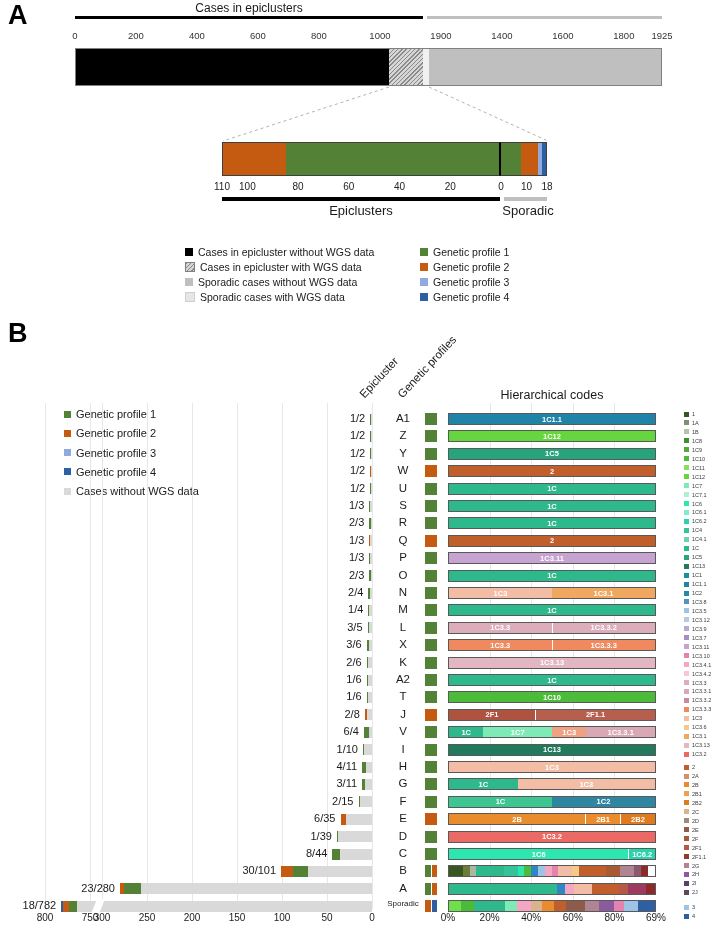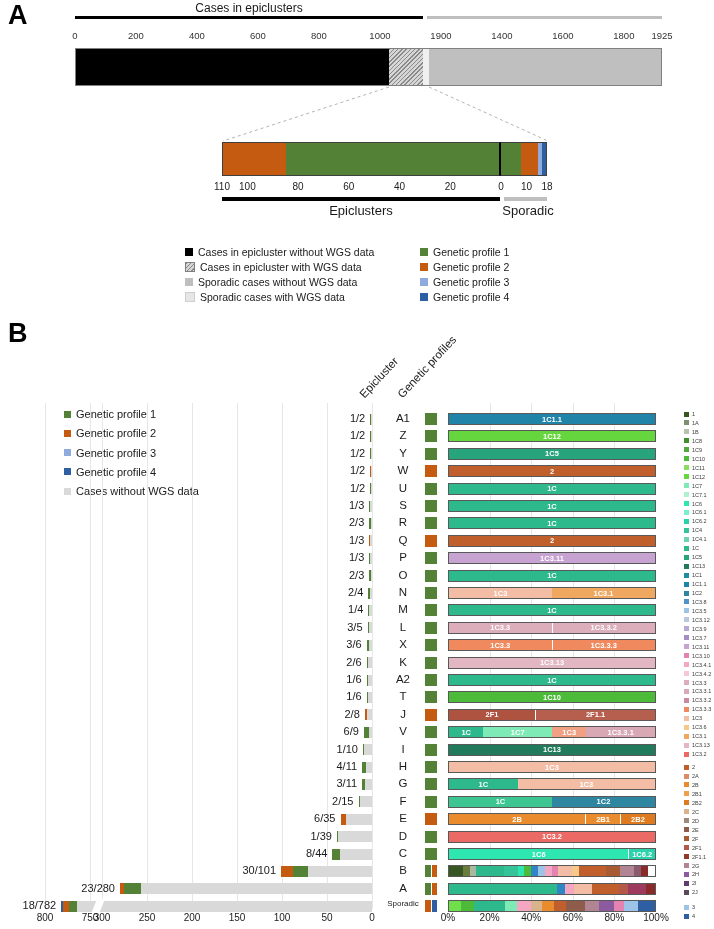--- a/index.html
+++ b/index.html
@@ -153,20 +153,21 @@
         <div>Genetic profile 4</div>
       </div>
       <div class="leg-item" style="left: 64px; top: 485.2px; font-size: 11px;">
         <div class="leg-sq" style="width: 7px; height: 7px; background: rgb(217, 217, 217);"></div>
         <div>Cases without WGS data</div>
       </div>
     </div>
 
   <div class="abs rot-head" style="left:366px;top:388px">Epicluster</div>
   <div class="abs rot-head" style="left:404px;top:388px">Genetic profiles</div>
+  <div class="abs" style="left:448px;top:388px;width:208px;text-align:center;font-size:12.5px">Hierarchical codes</div>
 
   <div id="pb-grid" class="abs" style="left:0;top:0;width:714px">
       <div class="grid" style="left: 45px; top: 403px; height: 506px;"></div>
       <div class="grid" style="left: 90px; top: 403px; height: 506px;"></div>
       <div class="grid" style="left: 102px; top: 403px; height: 506px;"></div>
       <div class="grid" style="left: 147px; top: 403px; height: 506px;"></div>
       <div class="grid" style="left: 192px; top: 403px; height: 506px;"></div>
       <div class="grid" style="left: 237px; top: 403px; height: 506px;"></div>
       <div class="grid" style="left: 282px; top: 403px; height: 506px;"></div>
       <div class="grid" style="left: 327px; top: 403px; height: 506px;"></div>
@@ -434,21 +435,21 @@
         <div style="flex: 1 1 0%; background: rgb(197, 90, 17);"></div>
       </div>
       <div class="codebar" style="left: 448px; top: 708.8px; width: 208px;">
         <div class="codeseg" style="width: 42%; background: rgb(173, 83, 64);">
           <span>2F1</span>
         </div>
         <div class="codeseg" style="width: 58%; background: rgb(182, 95, 78); border-left: 1px solid rgb(255, 255, 255);">
           <span>2F1.1</span>
         </div>
       </div>
-      <div class="frac" style="left: 0px; top: 725.2px; width: 358.9px;">6/9</div>
+      <div class="frac" style="left: 0px; top: 725.2px; width: 358.9px;">6/4</div>
       <div class="minibar" style="left: 363.9px; top: 726.7px; width: 8.1px; height: 11px;">
         <div class="mseg" style="width: 5.4px; background: rgb(83, 129, 53);"></div>
         <div class="mseg" style="flex: 1 1 0%; background: rgb(217, 217, 217);"></div>
       </div>
       <div class="letter" style="left: 383px; top: 725.2px; width: 40px;">V</div>
       <div class="abs" style="left: 425px; top: 726.2px; width: 12px; height: 12px; display: flex; gap: 1px;">
         <div style="flex: 1 1 0%; background: rgb(83, 129, 53);"></div>
       </div>
       <div class="codebar" style="left: 448px; top: 726.2px; width: 208px;">
         <div class="codeseg" style="width: 16.7%; background: rgb(45, 185, 140);">
@@ -667,21 +668,21 @@
       <div class="axis-lab" style="left: 192px; top: 912px;">200</div>
       <div class="axis-lab" style="left: 237px; top: 912px;">150</div>
       <div class="axis-lab" style="left: 282px; top: 912px;">100</div>
       <div class="axis-lab" style="left: 327px; top: 912px;">50</div>
       <div class="axis-lab" style="left: 372px; top: 912px;">0</div>
       <div class="axis-lab" style="left: 448px; top: 912px;">0%</div>
       <div class="axis-lab" style="left: 489.6px; top: 912px;">20%</div>
       <div class="axis-lab" style="left: 531.2px; top: 912px;">40%</div>
       <div class="axis-lab" style="left: 572.8px; top: 912px;">60%</div>
       <div class="axis-lab" style="left: 614.4px; top: 912px;">80%</div>
-      <div class="axis-lab" style="left: 656px; top: 912px;">100%</div>
+      <div class="axis-lab" style="left: 656px; top: 912px;">69%</div>
     </div>
   <div id="pb-codelegend" class="abs" style="left:0;top:0;width:714px">
       <div class="cl-item" style="left: 684px; top: 411px;">
         <div class="cl-sq" style="background: rgb(55, 86, 35);"></div>
         <div class="cl-lab">1</div>
       </div>
       <div class="cl-item" style="left: 684px; top: 419.95px;">
         <div class="cl-sq" style="background: rgb(127, 145, 115);"></div>
         <div class="cl-lab">1A</div>
       </div>

